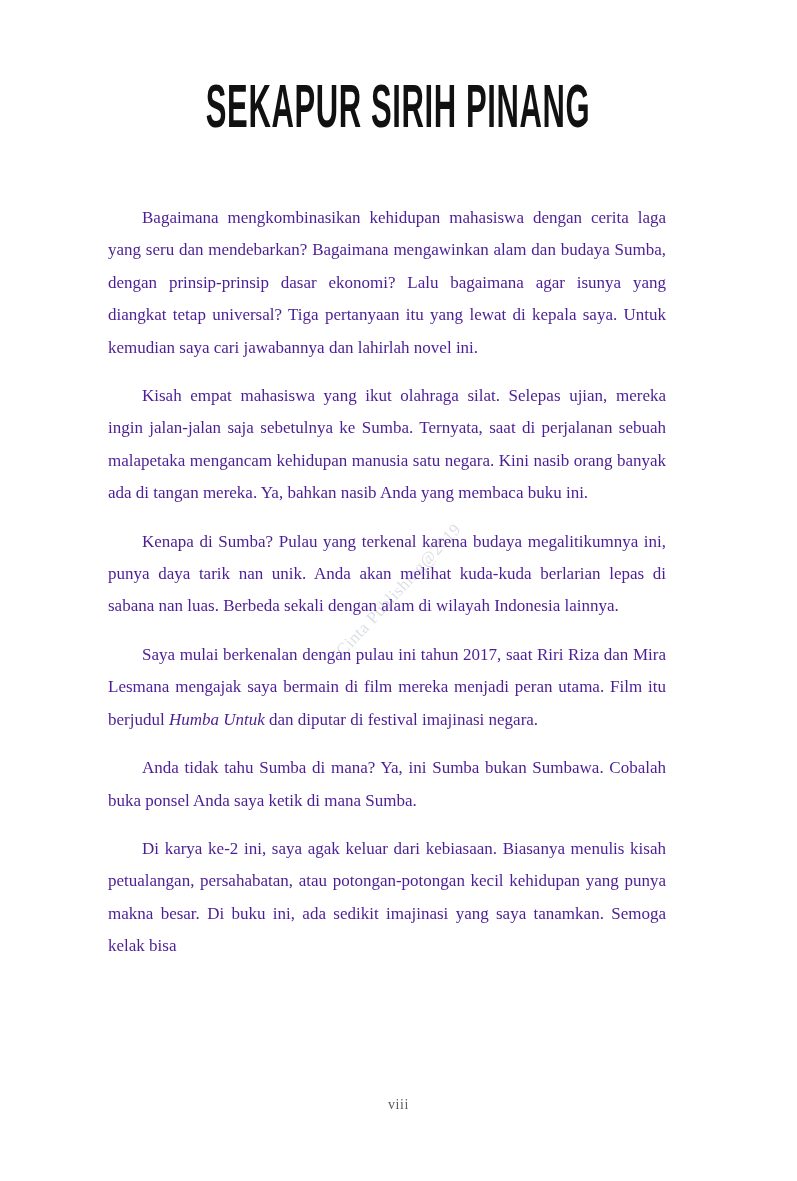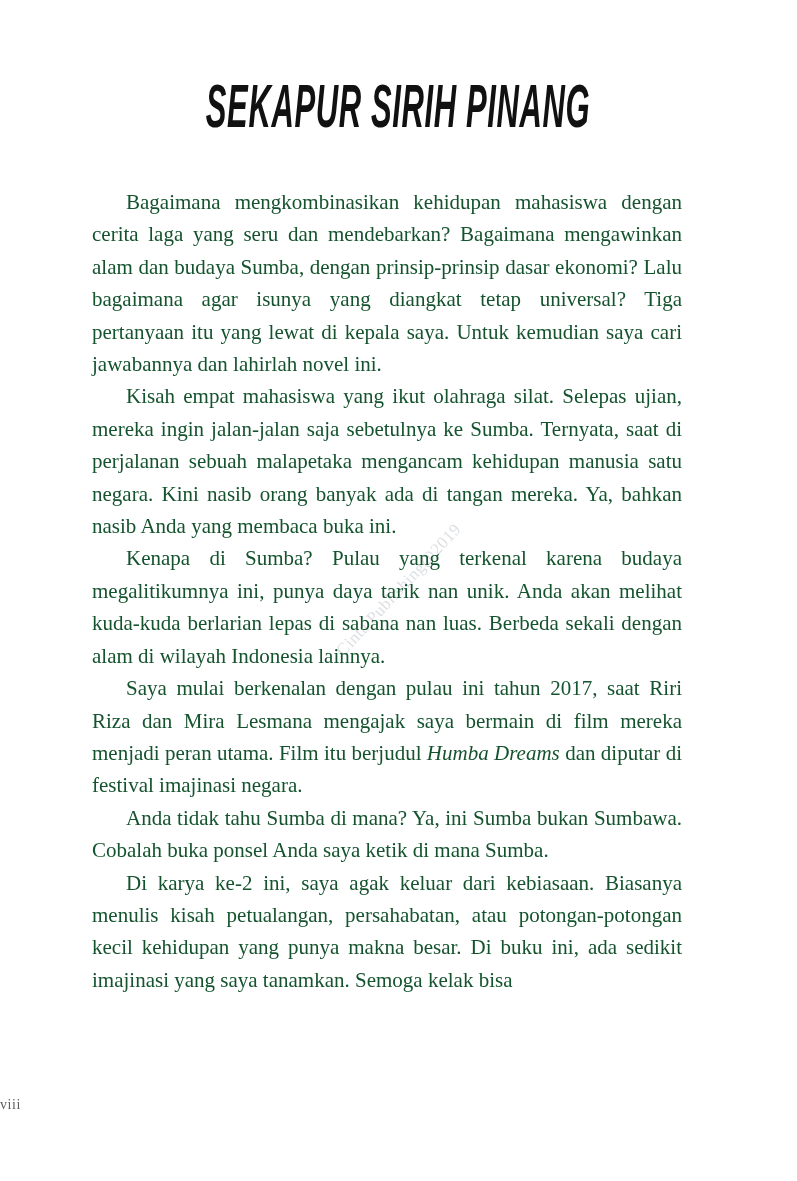--- a/index.html
+++ b/index.html
@@ -37,21 +37,20 @@
   }
 
   
   .title-wrap {
     position: absolute;
     left: 0;
     right: 0;
     top: 76px;
     text-align: center;
     z-index: 2;
-    font-style: italic;
   }
 
   .chapter-title {
     display: inline-block;
     font-family: "Liberation Sans Narrow", "Liberation Sans", "DejaVu Sans", sans-serif;
     font-size: 50px;
     font-weight: 700;
     line-height: 1;
     letter-spacing: 1px;
     color: #111111;
@@ -64,68 +63,68 @@
   
   .body-area {
     position: absolute;
     left: 92px;
     top: 186px;
     width: 590px;
     z-index: 1;
   }
 
   .para {
-    margin: 0;
+    margin: 16px;
     font-family: "Liberation Serif", "DejaVu Serif", serif;
-    font-size: 21px;
+    font-size: 17px;
     line-height: 32.4px;
-    color: #14532d;
+    color: #4c1d95;
     text-align: justify;
     text-indent: 34px;
     hyphens: none;
     -webkit-hyphens: none;
   }
 
   .para:last-of-type {
     
   }
 
   .para em, .para i {
     font-style: italic;
   }
 
   
   .folio {
     position: absolute;
     left: 0;
     right: 0;
     top: 1097px;
-    text-align: left;
+    text-align: center;
     font-family: "Liberation Serif", "DejaVu Serif", serif;
     font-size: 14px;
     letter-spacing: 0.6px;
     color: #5c5c5c;
     z-index: 2;
   }
 </style>
 </head>
 <body>
 
 <div class="page">
 
   <div class="watermark">Cinta Publishing@2019</div>
 
   <div class="title-wrap">
     <h1 class="chapter-title">SEKAPUR SIRIH PINANG</h1>
   </div>
 
   <div class="body-area">
       <p class="para"><span>Bagaimana mengkombinasikan kehidupan mahasiswa dengan cerita laga yang seru dan mendebarkan? Bagaimana mengawinkan alam dan budaya Sumba, dengan prinsip-prinsip dasar ekonomi? Lalu bagaimana agar isunya yang diangkat tetap universal? Tiga pertanyaan itu yang lewat di kepala saya. Untuk kemudian saya cari jawabannya dan lahirlah novel ini.</span></p>
-      <p class="para"><span>Kisah empat mahasiswa yang ikut olahraga silat. Selepas ujian, mereka ingin jalan-jalan saja sebetulnya ke Sumba. Ternyata, saat di perjalanan sebuah malapetaka mengancam kehidupan manusia satu negara. Kini nasib orang banyak ada di tangan mereka. Ya, bahkan nasib Anda yang membaca buka ini.</span></p>
+      <p class="para"><span>Kisah empat mahasiswa yang ikut olahraga silat. Selepas ujian, mereka ingin jalan-jalan saja sebetulnya ke Sumba. Ternyata, saat di perjalanan sebuah malapetaka mengancam kehidupan manusia satu negara. Kini nasib orang banyak ada di tangan mereka. Ya, bahkan nasib Anda yang membaca buku ini.</span></p>
       <p class="para"><span>Kenapa di Sumba? Pulau yang terkenal karena budaya megalitikumnya ini, punya daya tarik nan unik. Anda akan melihat kuda-kuda berlarian lepas di sabana nan luas. Berbeda sekali dengan alam di wilayah Indonesia lainnya.</span></p>
-      <p class="para"><span>Saya mulai berkenalan dengan pulau ini tahun 2017, saat Riri Riza dan Mira Lesmana mengajak saya bermain di film mereka menjadi peran utama. Film itu berjudul </span><em>Humba Dreams</em><span> dan diputar di festival imajinasi negara.</span></p>
+      <p class="para"><span>Saya mulai berkenalan dengan pulau ini tahun 2017, saat Riri Riza dan Mira Lesmana mengajak saya bermain di film mereka menjadi peran utama. Film itu berjudul </span><em>Humba Untuk</em><span> dan diputar di festival imajinasi negara.</span></p>
       <p class="para"><span>Anda tidak tahu Sumba di mana? Ya, ini Sumba bukan Sumbawa. Cobalah buka ponsel Anda saya ketik di mana Sumba.</span></p>
       <p class="para"><span>Di karya ke-2 ini, saya agak keluar dari kebiasaan. Biasanya menulis kisah petualangan, persahabatan, atau potongan-potongan kecil kehidupan yang punya makna besar. Di buku ini, ada sedikit imajinasi yang saya tanamkan. Semoga kelak bisa</span></p>
     </div>
 
   <div class="folio">viii</div>
 
 </div>
 
 </body></html>

